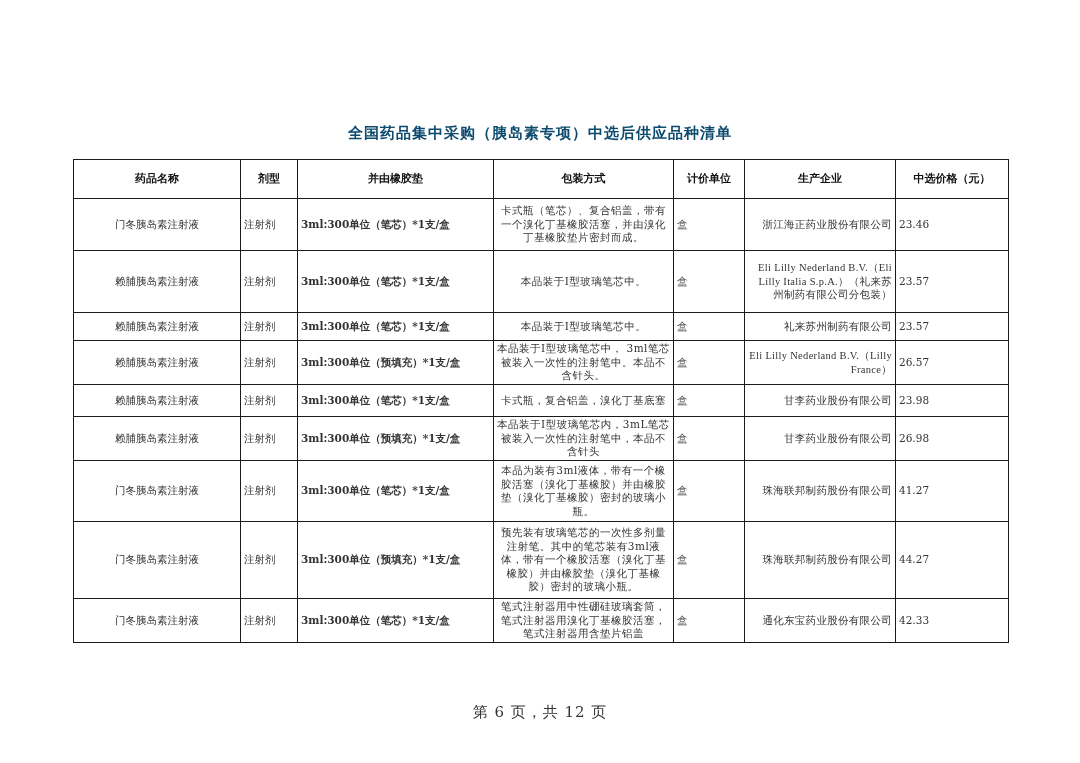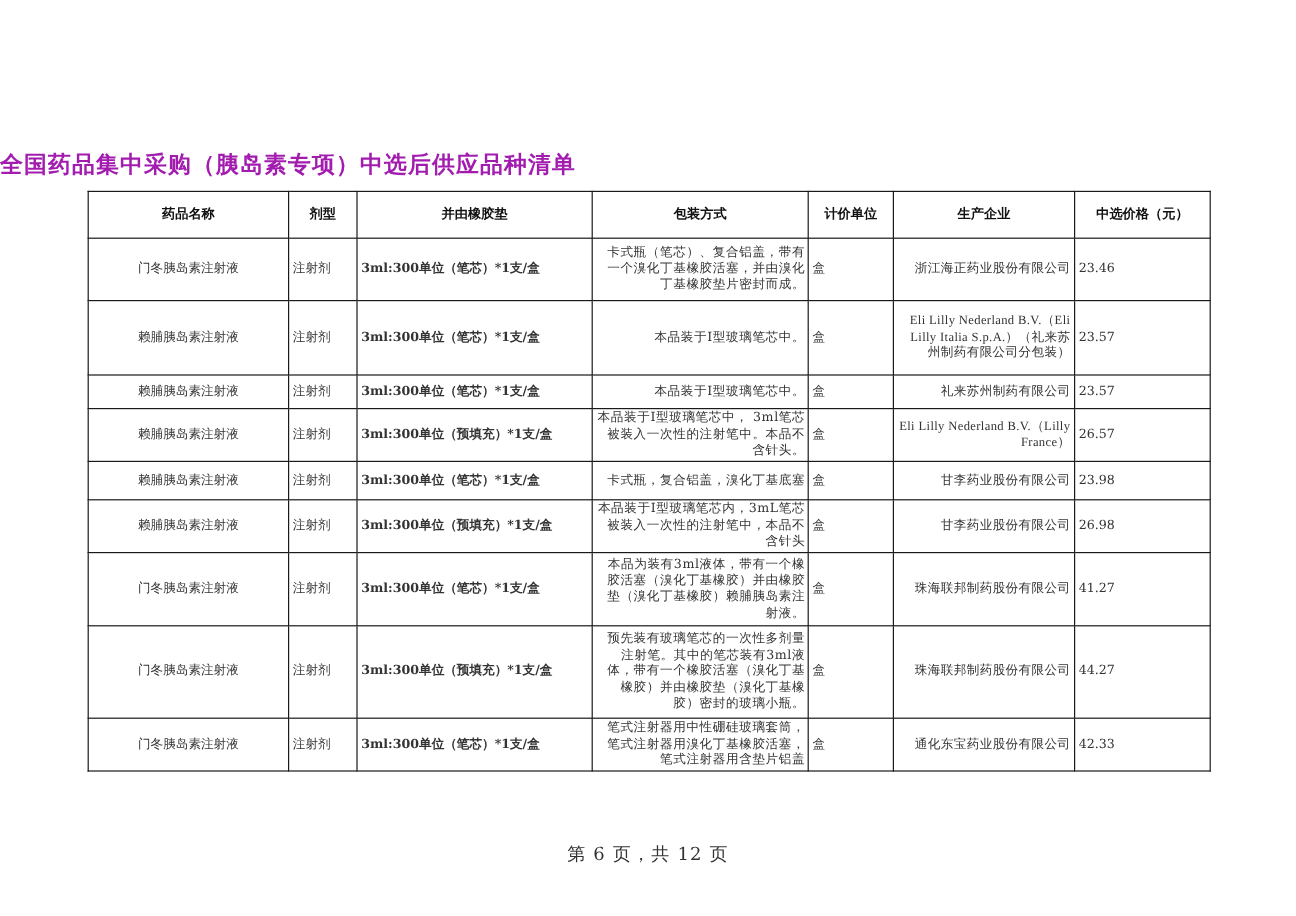--- a/index.html
+++ b/index.html
@@ -1,40 +1,40 @@
 <!DOCTYPE html>
 <html><head>
   <meta charset="utf-8">
   <style>
     html, body { margin:0; padding:0; }
     body {
       width:1080px; height:763px; background:#ffffff; position:relative; overflow:hidden;
       font-family: "DejaVu Serif", "Liberation Serif", serif; color:#2a2a2a;
     }
     .title {
-      position:absolute; left:0; top:124px; width:1080px; text-align:left;
+      position:absolute; left:0; top:124px; width:1080px; text-align:center;
       font-family: "DejaVu Sans", "Liberation Sans", sans-serif;
-      font-size:19px; font-weight:bold; letter-spacing:1px; color:#a21caf;
+      font-size:15px; font-weight:bold; letter-spacing:1px; color:#0c4a6e;
     }
     table {
       position:absolute; left:73px; top:159px; border-collapse:collapse; table-layout:fixed;
       width:935px;
     }
     td, th {
       border:1.6px solid #1a1a1a; padding:0 3px; font-size:10.5px; line-height:13.5px;
       vertical-align:middle; overflow:hidden;
     }
     th {
       height:38px; font-family: "DejaVu Sans", "Liberation Sans", sans-serif;
       font-weight:bold; font-size:11px; text-align:center; color:#111;
     }
     td.name { text-align:center; color:#333; }
     td.form, td.unit, td.price { color:#333; }
     td.spec { text-align:left; color:#333; white-space:nowrap;font-weight:bold; }
-    td.pack { text-align:right; color:#333; letter-spacing:0.5px; padding:0 2px; }
+    td.pack { text-align:center; color:#333; letter-spacing:0.5px; padding:0 2px; }
     td.maker { text-align:right; color:#333; letter-spacing:0.3px;font-family:Liberation Serif, serif; }
     .footer {
       position:absolute; left:0; top:703px; width:1080px; text-align:center;
       font-size:15px; color:#333; letter-spacing:1px;
     }
   </style>
 </head>
 <body>
 
 <div class="title">全国药品集中采购（胰岛素专项）中选后供应品种清单</div>
@@ -112,21 +112,21 @@
       <td class="spec">3ml:300单位（预填充）*1支/盒</td>
       <td class="pack">本品装于Ⅰ型玻璃笔芯内，3mL笔芯被装入一次性的注射笔中，本品不含针头</td>
       <td class="unit">盒</td>
       <td class="maker">甘李药业股份有限公司</td>
       <td class="price">26.98</td>
     </tr>
     <tr style="height:61px">
       <td class="name">门冬胰岛素注射液</td>
       <td class="form">注射剂</td>
       <td class="spec">3ml:300单位（笔芯）*1支/盒</td>
-      <td class="pack">本品为装有3ml液体，带有一个橡胶活塞（溴化丁基橡胶）并由橡胶垫（溴化丁基橡胶）赖脯胰岛素注射液。</td>
+      <td class="pack">本品为装有3ml液体，带有一个橡胶活塞（溴化丁基橡胶）并由橡胶垫（溴化丁基橡胶）密封的玻璃小瓶。</td>
       <td class="unit">盒</td>
       <td class="maker">珠海联邦制药股份有限公司</td>
       <td class="price">41.27</td>
     </tr>
     <tr style="height:77px">
       <td class="name">门冬胰岛素注射液</td>
       <td class="form">注射剂</td>
       <td class="spec">3ml:300单位（预填充）*1支/盒</td>
       <td class="pack">预先装有玻璃笔芯的一次性多剂量注射笔。其中的笔芯装有3ml液体，带有一个橡胶活塞（溴化丁基橡胶）并由橡胶垫（溴化丁基橡胶）密封的玻璃小瓶。</td>
       <td class="unit">盒</td>

